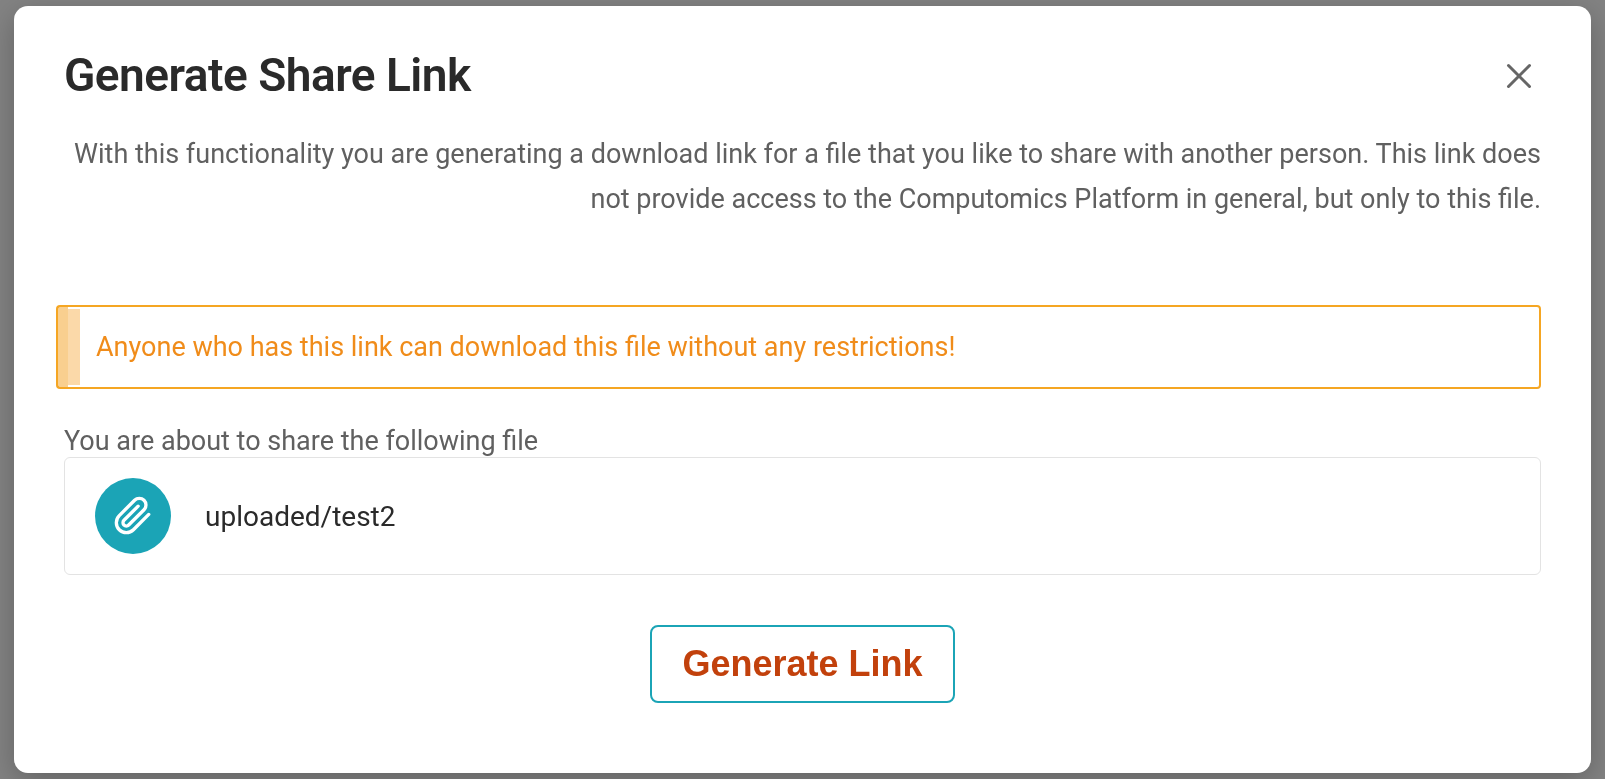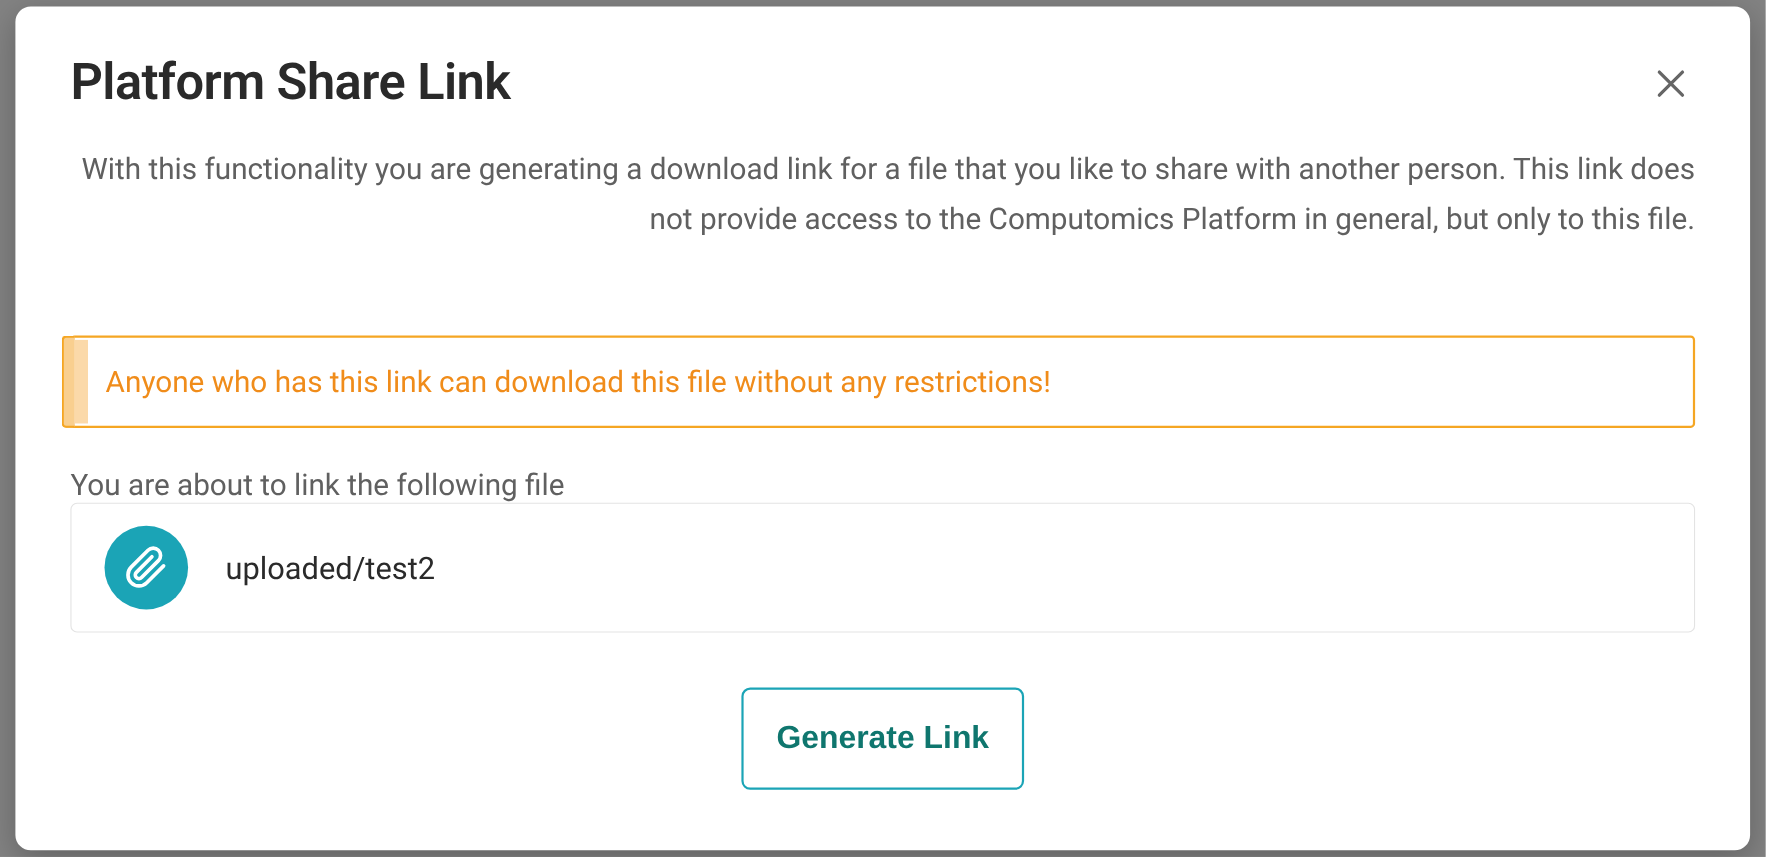--- a/index.html
+++ b/index.html
@@ -142,55 +142,55 @@
       color: #2a2a2a;
     }
     .modal-footer {
       margin-top: 50px;
       display: flex;
       justify-content: center;
     }
     .generate-btn {
       background: #fff;
       border: 2px solid #1BA4B6;
-      color: #0f766e;
-      font-size: 29px;
+      color: #c2410c;
+      font-size: 36px;
       font-weight: 600;
-      padding: 28px 30px;
+      padding: 16px 30px;
       border-radius: 8px;
       cursor: pointer;
     }
   </style>
 </head>
 <body>
 
 <div class="modal-backdrop"></div>
 
 <div class="modal">
 
   <div class="modal-header">
-    <h1 class="modal-title">Platform Share Link</h1>
+    <h1 class="modal-title">Generate Share Link</h1>
     <button class="close-btn">
       <svg viewBox="0 0 24 24" fill="none" stroke="currentColor" stroke-width="2" stroke-linecap="round">
         <line x1="5" y1="5" x2="19" y2="19"></line>
         <line x1="19" y1="5" x2="5" y2="19"></line>
       </svg>
     </button>
   </div>
 
   <p class="description">With this functionality you are generating a download link for a file that you like to share with another person. This link does not provide access to the Computomics Platform in general, but only to this file.</p>
 
   <div class="warning-box-wrap">
     <div class="warning-box">
       <div class="warning-accent"></div>
       <span class="warning-text">Anyone who has this link can download this file without any restrictions!</span>
     </div>
   </div>
 
-  <p class="subheading">You are about to link the following file</p>
+  <p class="subheading">You are about to share the following file</p>
 
   <div class="file-box">
     <div class="file-icon-circle">
       <svg viewBox="0 0 24 24" fill="none" stroke="currentColor" stroke-width="2" stroke-linecap="round" stroke-linejoin="round">
         <path d="M21.44 11.05l-9.19 9.19a6 6 0 0 1-8.49-8.49l9.19-9.19a4 4 0 0 1 5.66 5.66l-9.2 9.19a2 2 0 0 1-2.83-2.83l8.49-8.48"></path>
       </svg>
     </div>
     <span class="file-path">uploaded/test2</span>
   </div>
 

